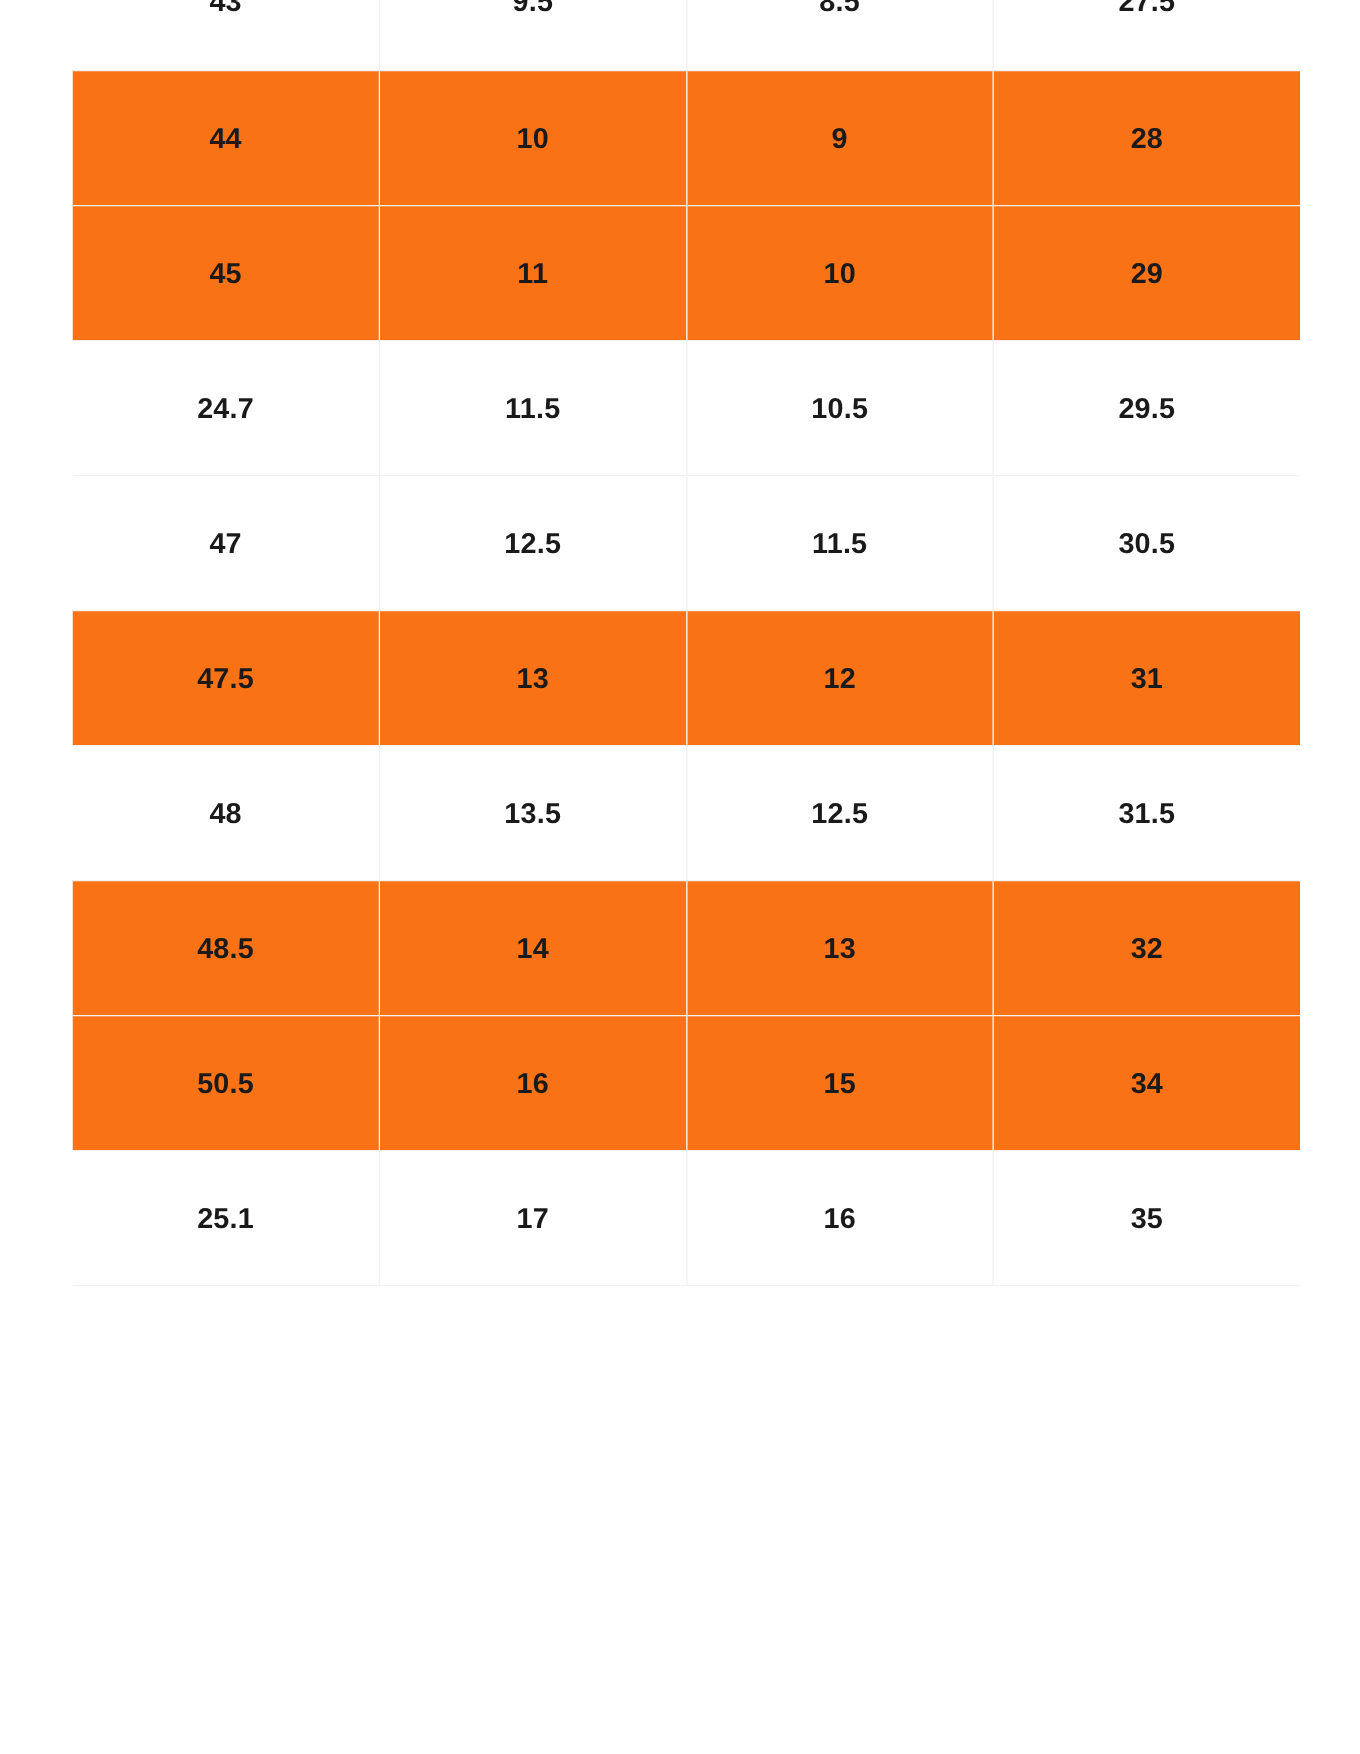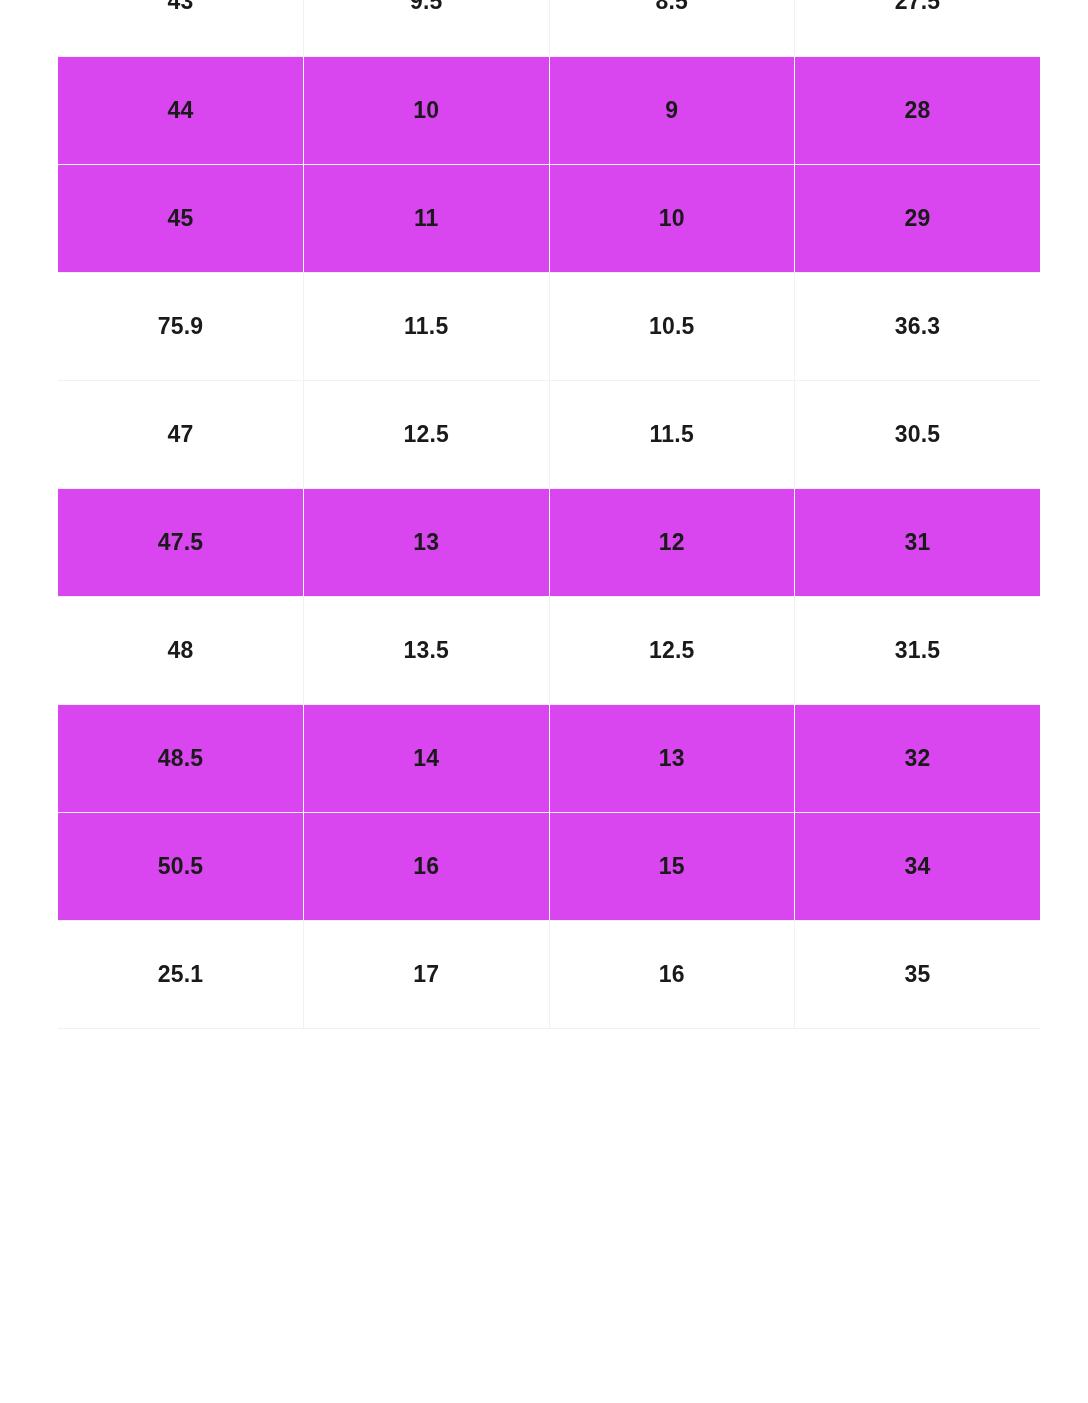--- a/index.html
+++ b/index.html
@@ -58,21 +58,21 @@
     border-bottom: 1px solid #f1f1f4;
     background: #ffffff;
     box-sizing: border-box;
   }
 
   #size-table td:last-child {
     border-right: none;
   }
 
   #size-table tr.alt td {
-    background: #d946ef;
+    background: #f97316;
   }
 
   #size-table tr.alt td {
     border-right-color: #fbfbfc;
   }
 </style>
 </head>
 <body>
 
 <div id="page">
@@ -91,24 +91,24 @@
             <td>9</td>
             <td>28</td>
           </tr>
           <tr class="alt">
             <td>45</td>
             <td>11</td>
             <td>10</td>
             <td>29</td>
           </tr>
           <tr>
-            <td>75.9</td>
+            <td>24.7</td>
             <td>11.5</td>
             <td>10.5</td>
-            <td>36.3</td>
+            <td>29.5</td>
           </tr>
           <tr>
             <td>47</td>
             <td>12.5</td>
             <td>11.5</td>
             <td>30.5</td>
           </tr>
           <tr class="alt">
             <td>47.5</td>
             <td>13</td>

